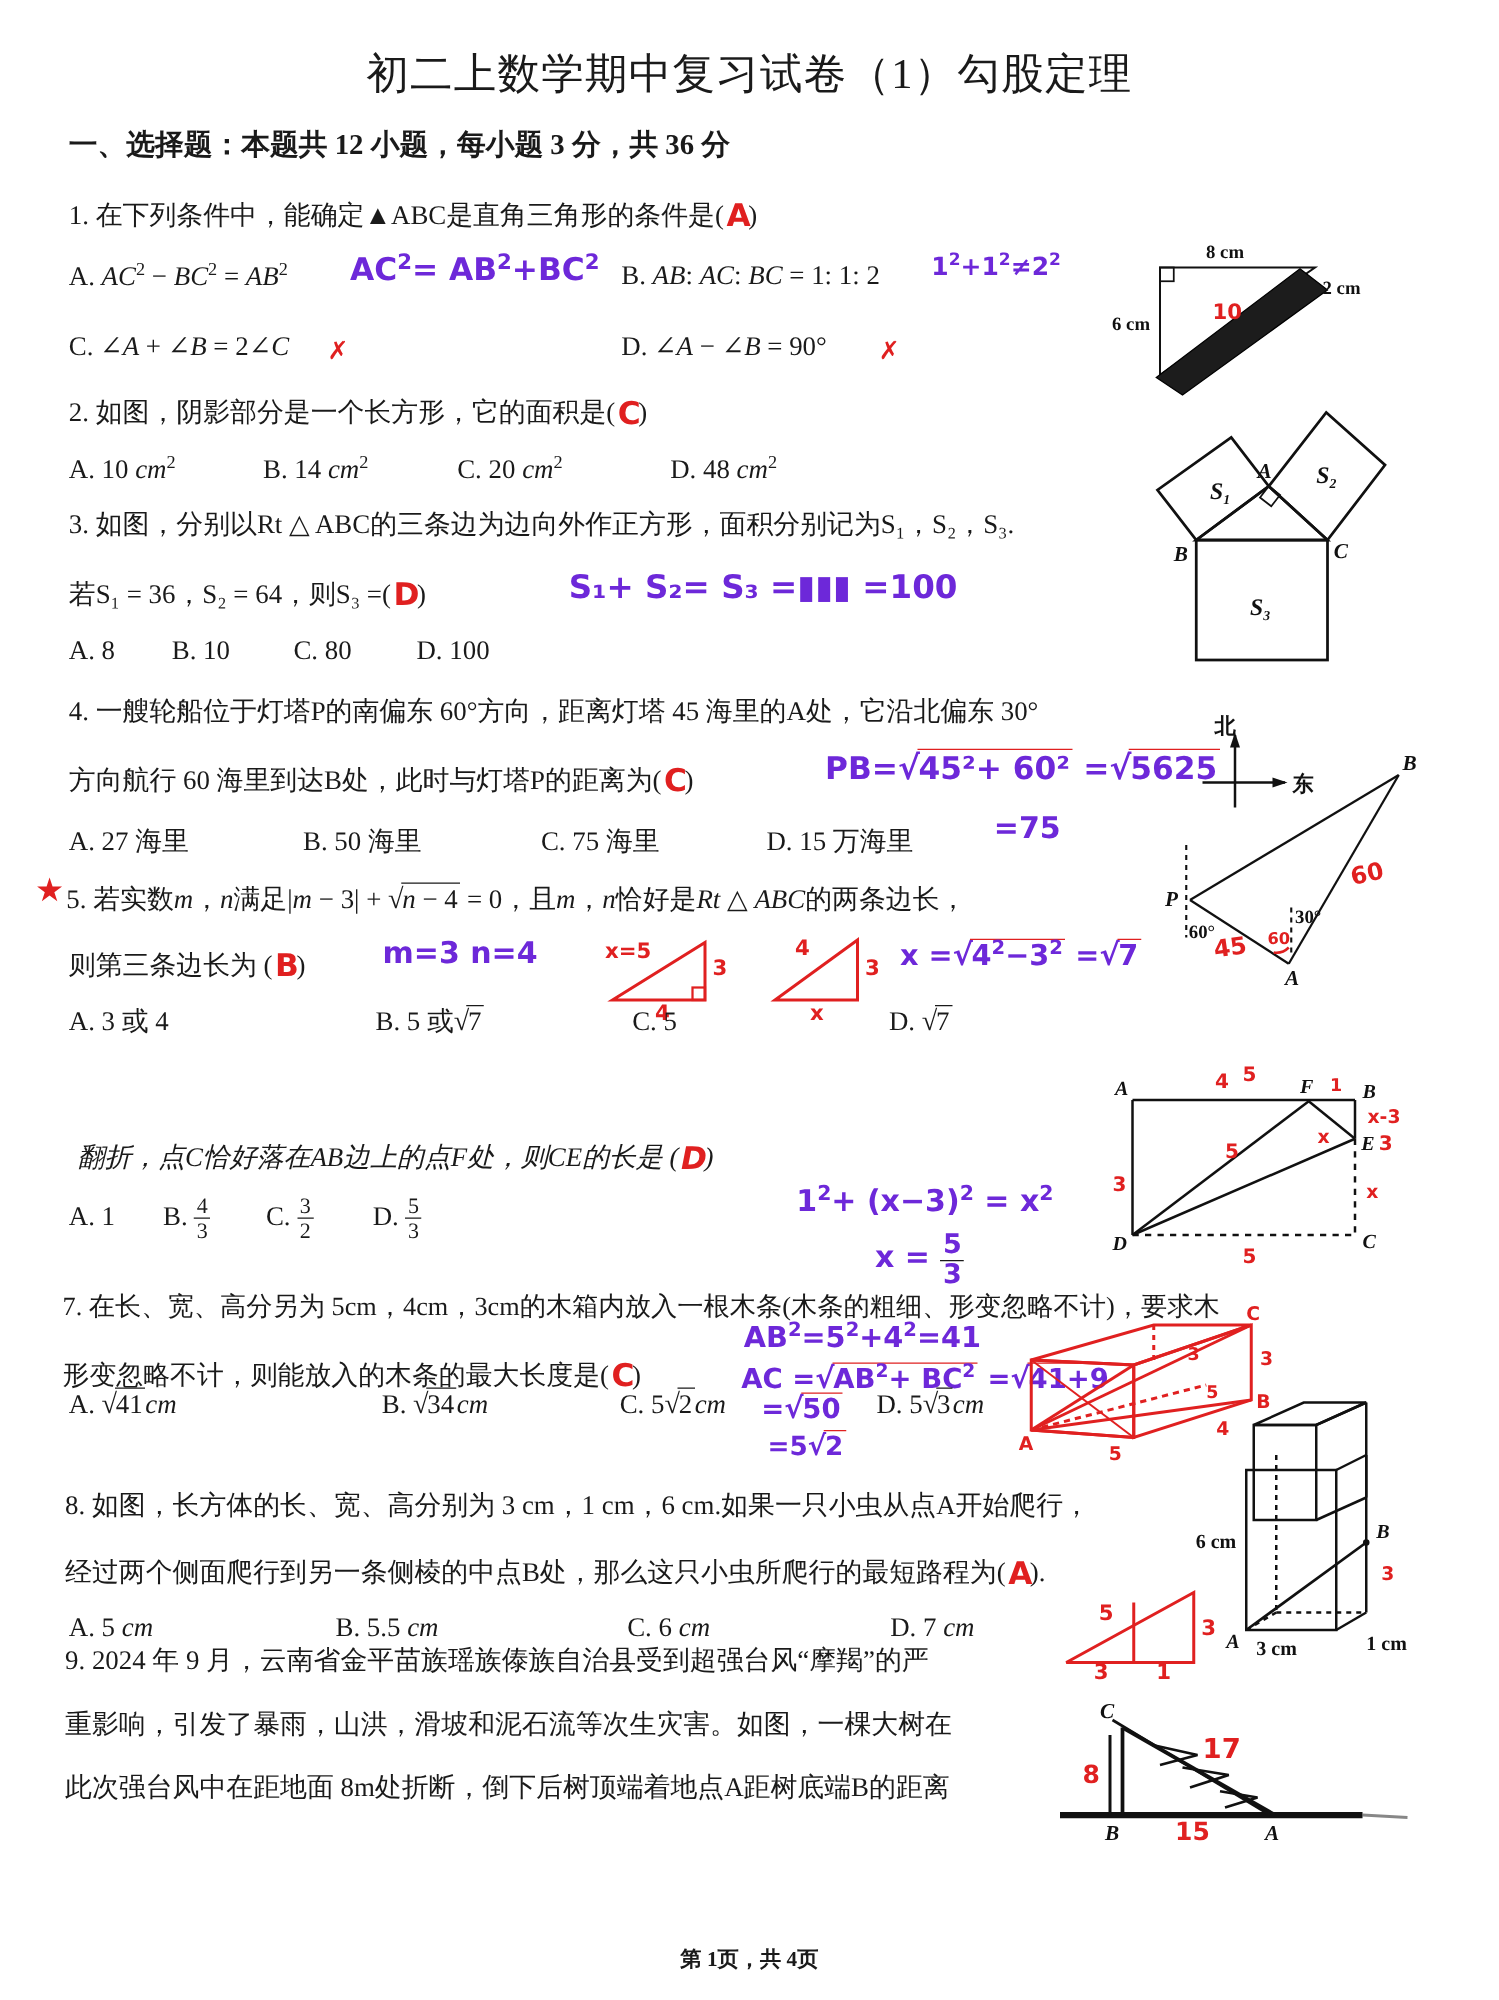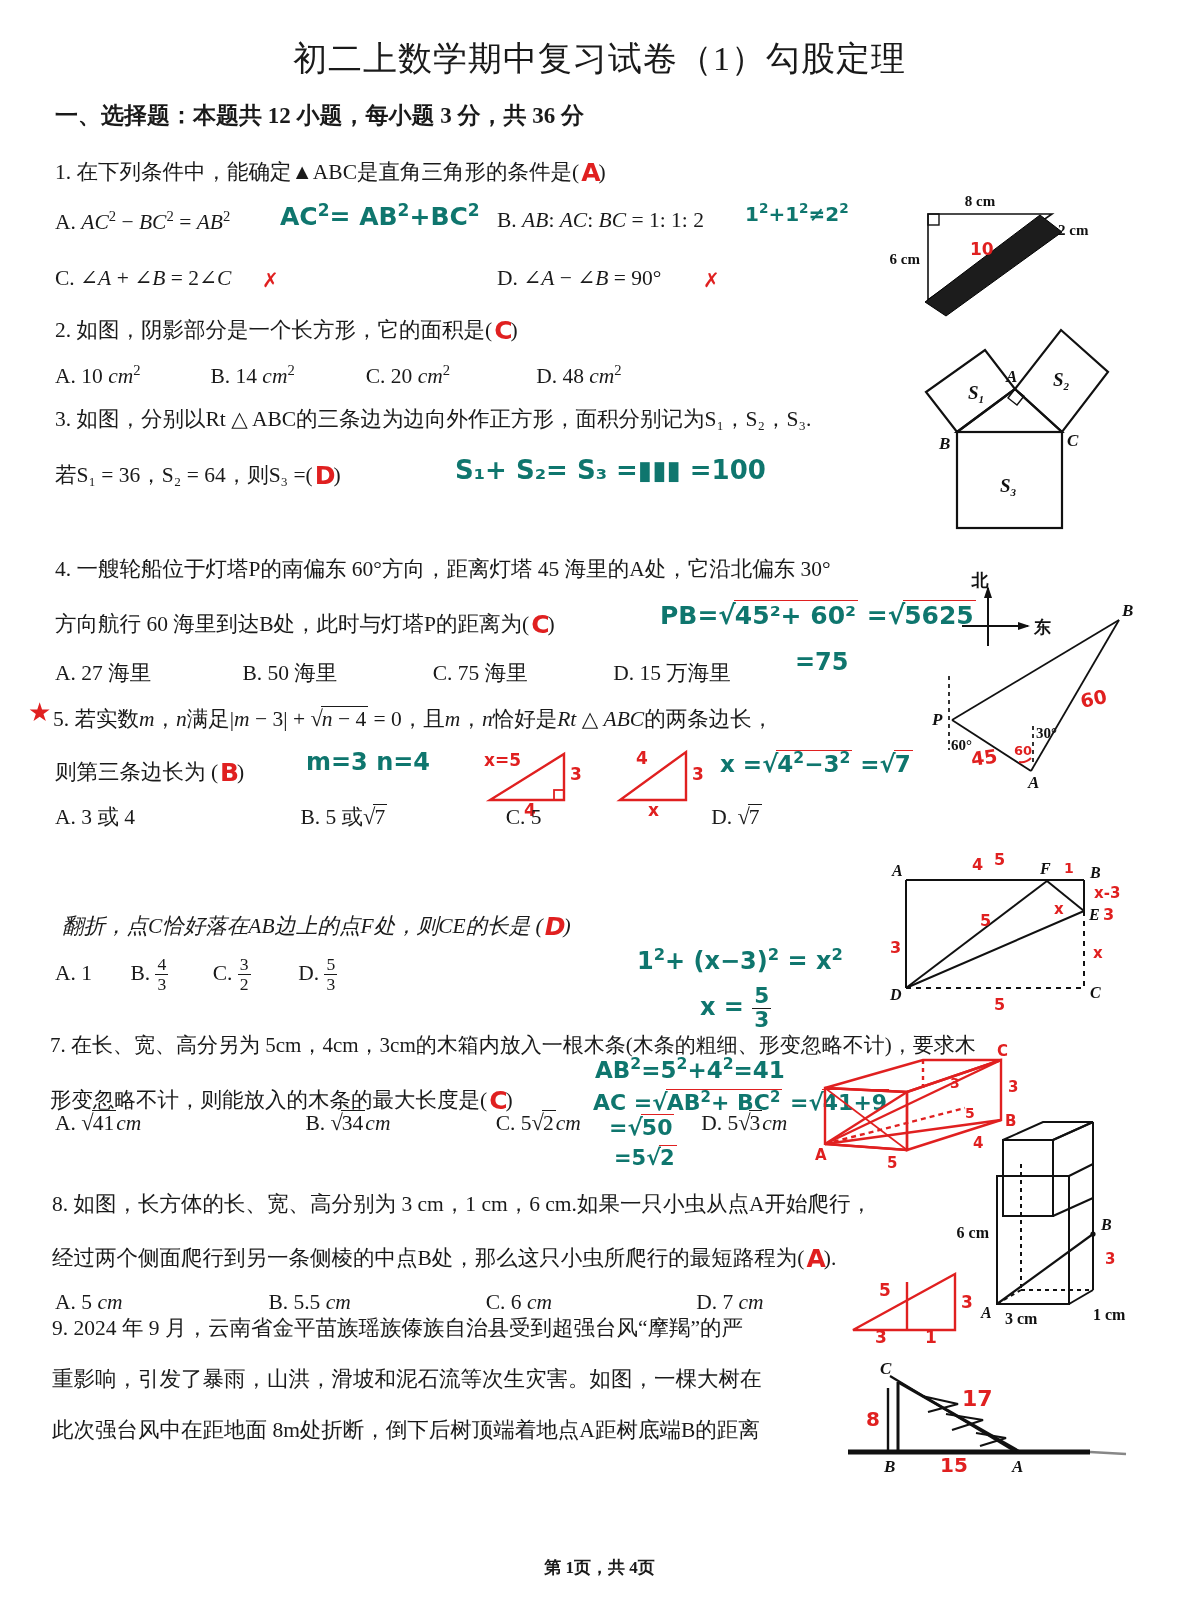--- a/index.html
+++ b/index.html
@@ -70,21 +70,21 @@
   .rad .sign { font-size: 1.05em; }
   .rad .bar {
     border-top: 1.3px solid currentColor;
     padding: 0 2px 0 1px;
     margin-left: -2px;
   }
 
   
   .hw {
     position: absolute;
-    color: #0f766e;
+    color: #6d28d9;
     font-family: "DejaVu Sans", sans-serif;
     font-weight: bold;
     white-space: nowrap;
     transform-origin: left top;
   }
   .hw .rad .bar { border-top-color: #e02020; }
   .ans {
     position: absolute;
     color: #e02020;
     font-family: "DejaVu Sans", sans-serif;
@@ -198,20 +198,26 @@
   </div>
 
   <div class="q" style="left:55px; top:403px;">
     <span>3. 如图，分别以Rt △ ABC的三条边为边向外作正方形，面积分别记为S₁，S₂，S₃.</span>
   </div>
   <div class="q" style="left:55px; top:455px;">
     <span>若S₁ = 36，S₂ = 64，则S₃ =(</span><span class="ans" style="position:relative; left:2px; top:2px;">D</span><span>)</span>
   </div>
   <div class="hw" style="left:455px; top:455px; font-size:26px;">
     <span>S₁+ S₂= S₃ =▮▮▮ =100</span>
+  </div>
+  <div class="opts" style="left:55px; top:508px;">
+    <span class="opt" style="width:77px;">A. 8</span>
+    <span class="opt" style="width:92px;">B. 10</span>
+    <span class="opt" style="width:93px;">C. 80</span>
+    <span class="opt">D. 100</span>
   </div>
 
   <div class="q" style="left:55px; top:553px;">
     <span>4. 一艘轮船位于灯塔P的南偏东 60°方向，距离灯塔 45 海里的A处，它沿北偏东 30°</span>
   </div>
   <div class="q" style="left:55px; top:604px;">
     <span>方向航行 60 海里到达B处，此时与灯塔P的距离为(</span><span class="ans" style="position:relative; left:2px; top:2px;">C</span><span>)</span>
   </div>
   <div class="hw" style="left:660px; top:600px; font-size:25px;">
     <span>PB=</span><span class="rad"><span class="sign">√</span><span class="bar">45²+ 60²</span></span>
@@ -404,21 +410,21 @@
 
   <div class="q" style="left:52px; top:1188px;">
     <span>8. 如图，长方体的长、宽、高分别为 3 cm，1 cm，6 cm.如果一只小虫从点A开始爬行，</span>
   </div>
   <div class="q" style="left:52px; top:1238px;">
     <span>经过两个侧面爬行到另一条侧棱的中点B处，那么这只小虫所爬行的最短路程为(</span><span class="ans" style="position:relative; left:2px; top:2px;">A</span><span>).</span>
   </div>
   <div class="opts" style="left:55px; top:1290px;">
     <span class="opt" style="width:208px;">A. 5 <em class="v">cm</em></span>
     <span class="opt" style="width:212px;">B. 5.5 <em class="v">cm</em></span>
-    <span class="opt" style="width:205px;">C. 6 <em class="v">cm</em></span>
+    <span class="opt" style="width:205px;margin-left:16px;">C. 6 <em class="v">cm</em></span>
     <span class="opt">D. 7 <em class="v">cm</em></span>
   </div>
 
   <div class="fig" style="left:845px; top:1248px;">
     <svg width="135" height="95" viewBox="0 0 135 95">
       <g fill="none" stroke="#e02020" stroke-width="2.4">
         <polygon points="8,82 110,82 110,26"></polygon>
         <line x1="62" y1="82" x2="62" y2="34"></line>
       </g>
       <text x="34" y="48" font-family="DejaVu Sans, sans-serif" font-size="17" font-weight="bold" fill="#e02020">5</text>

